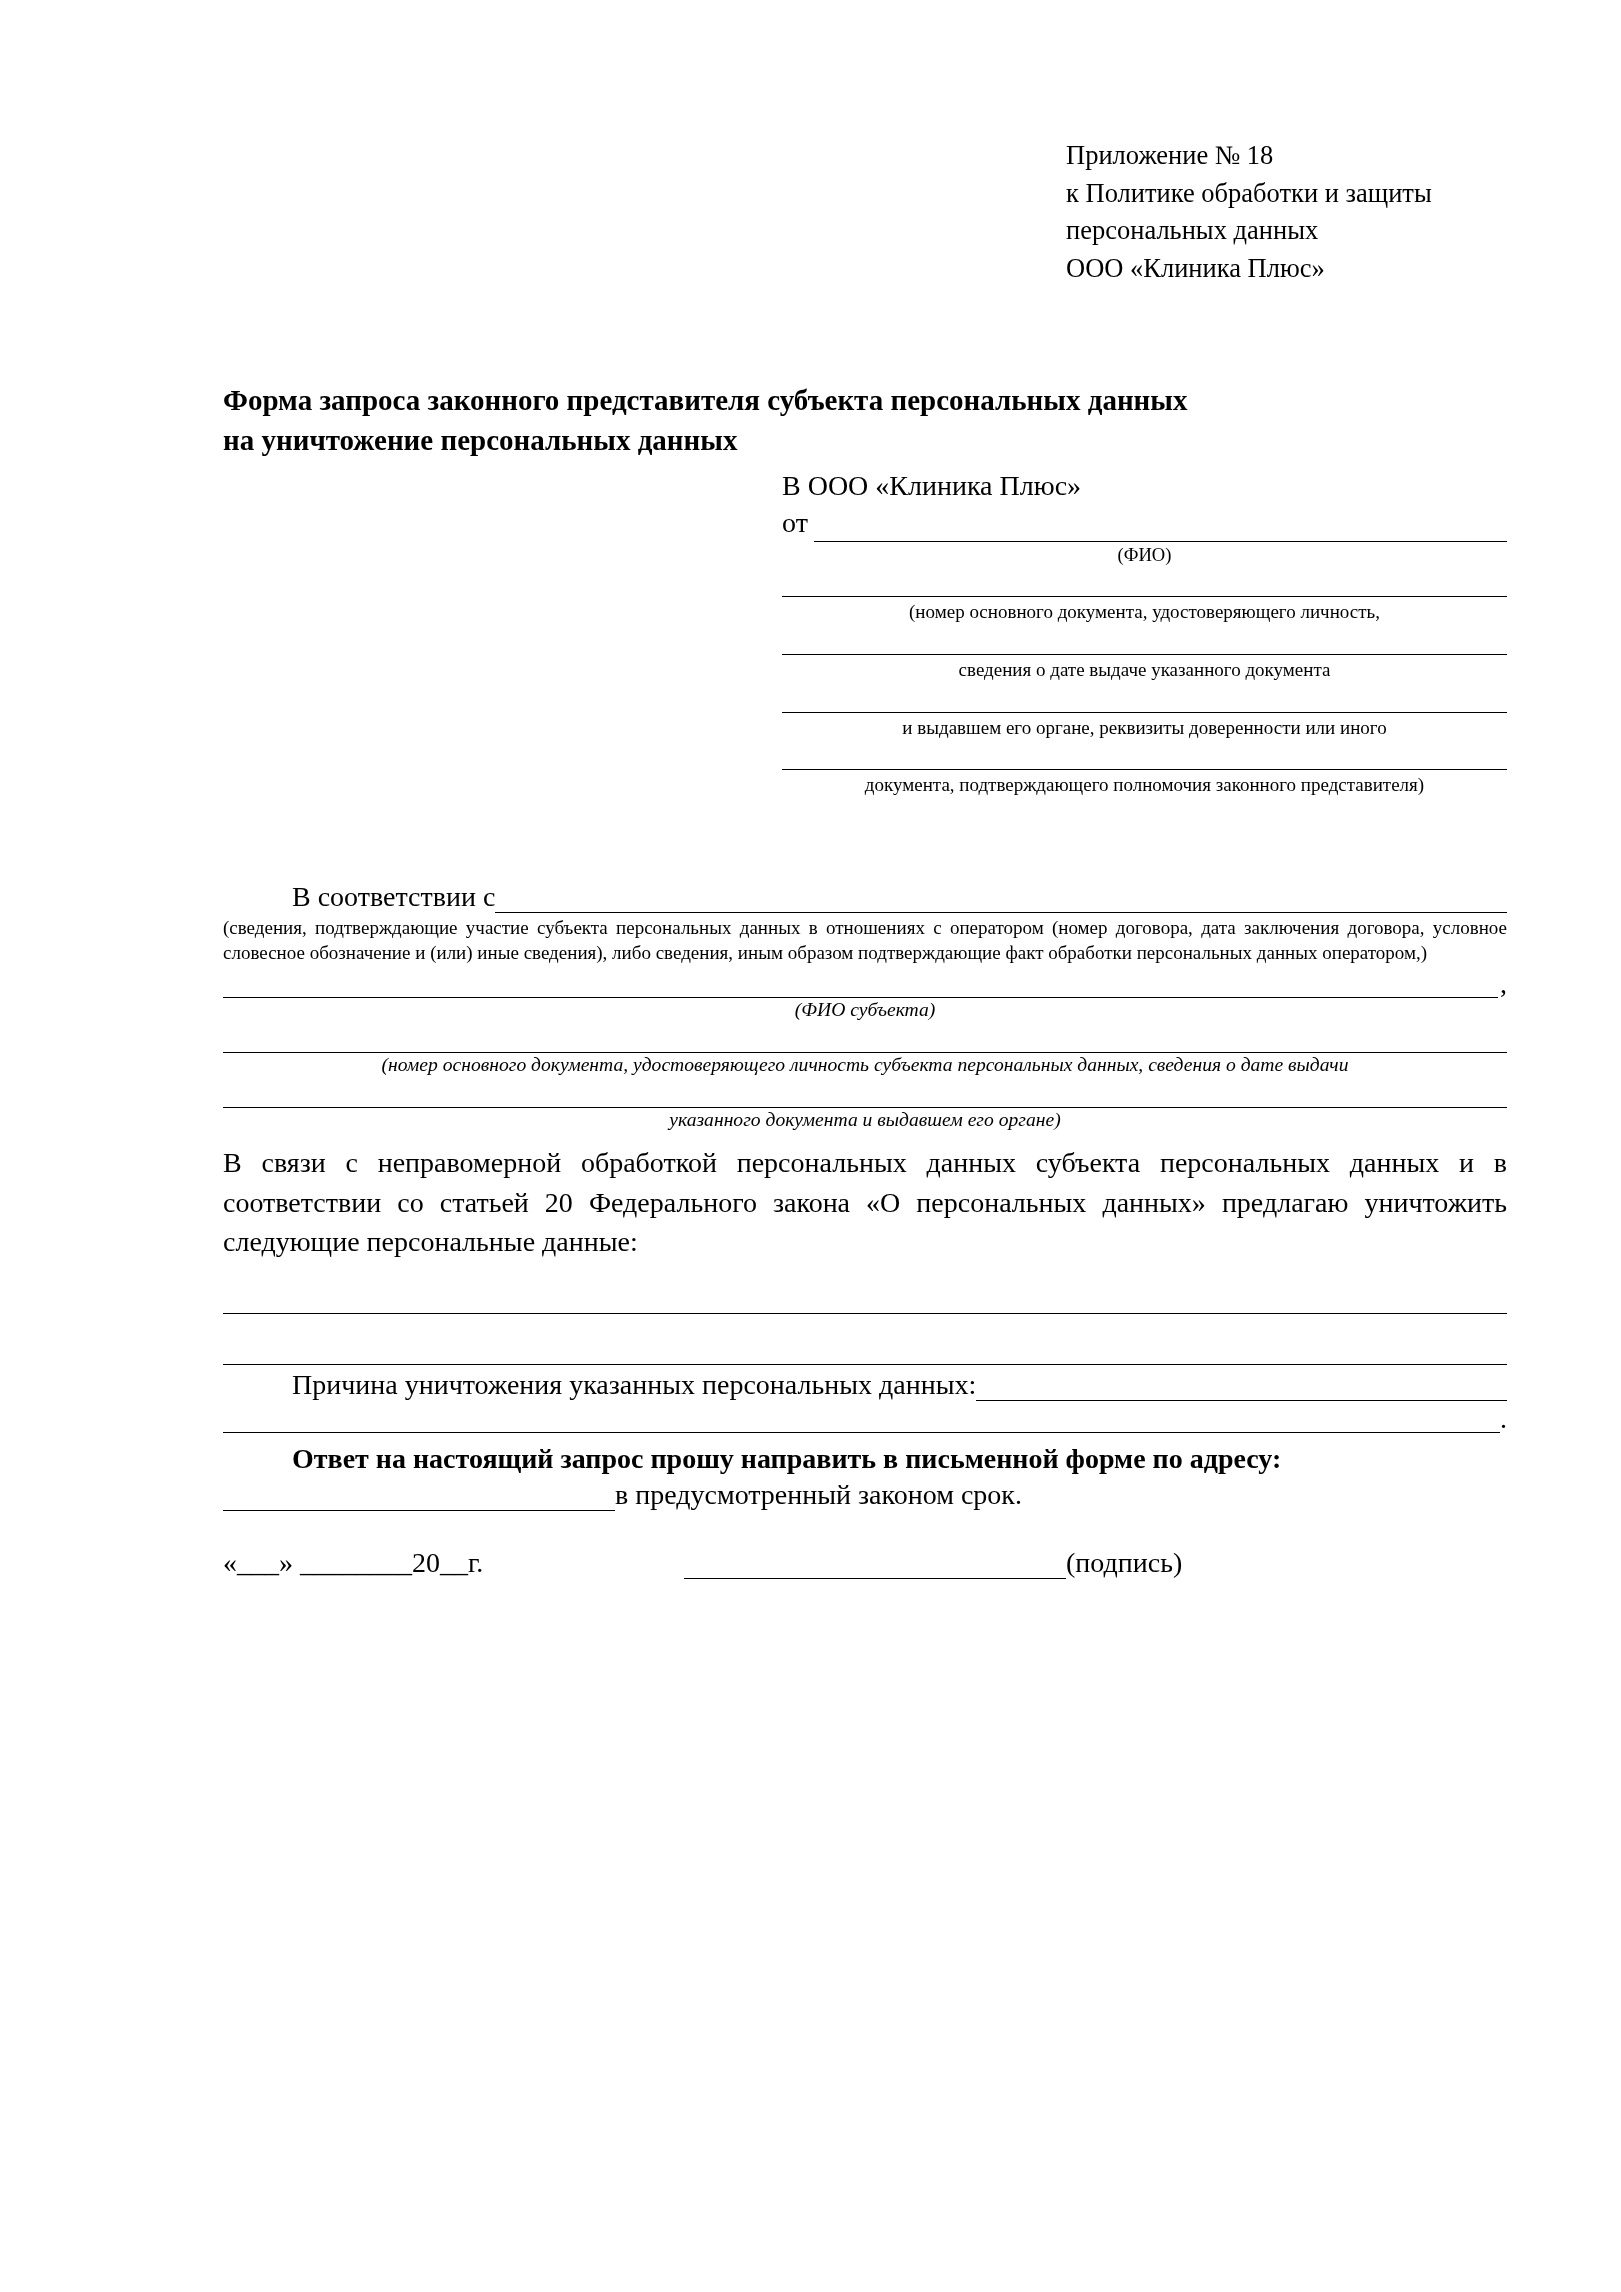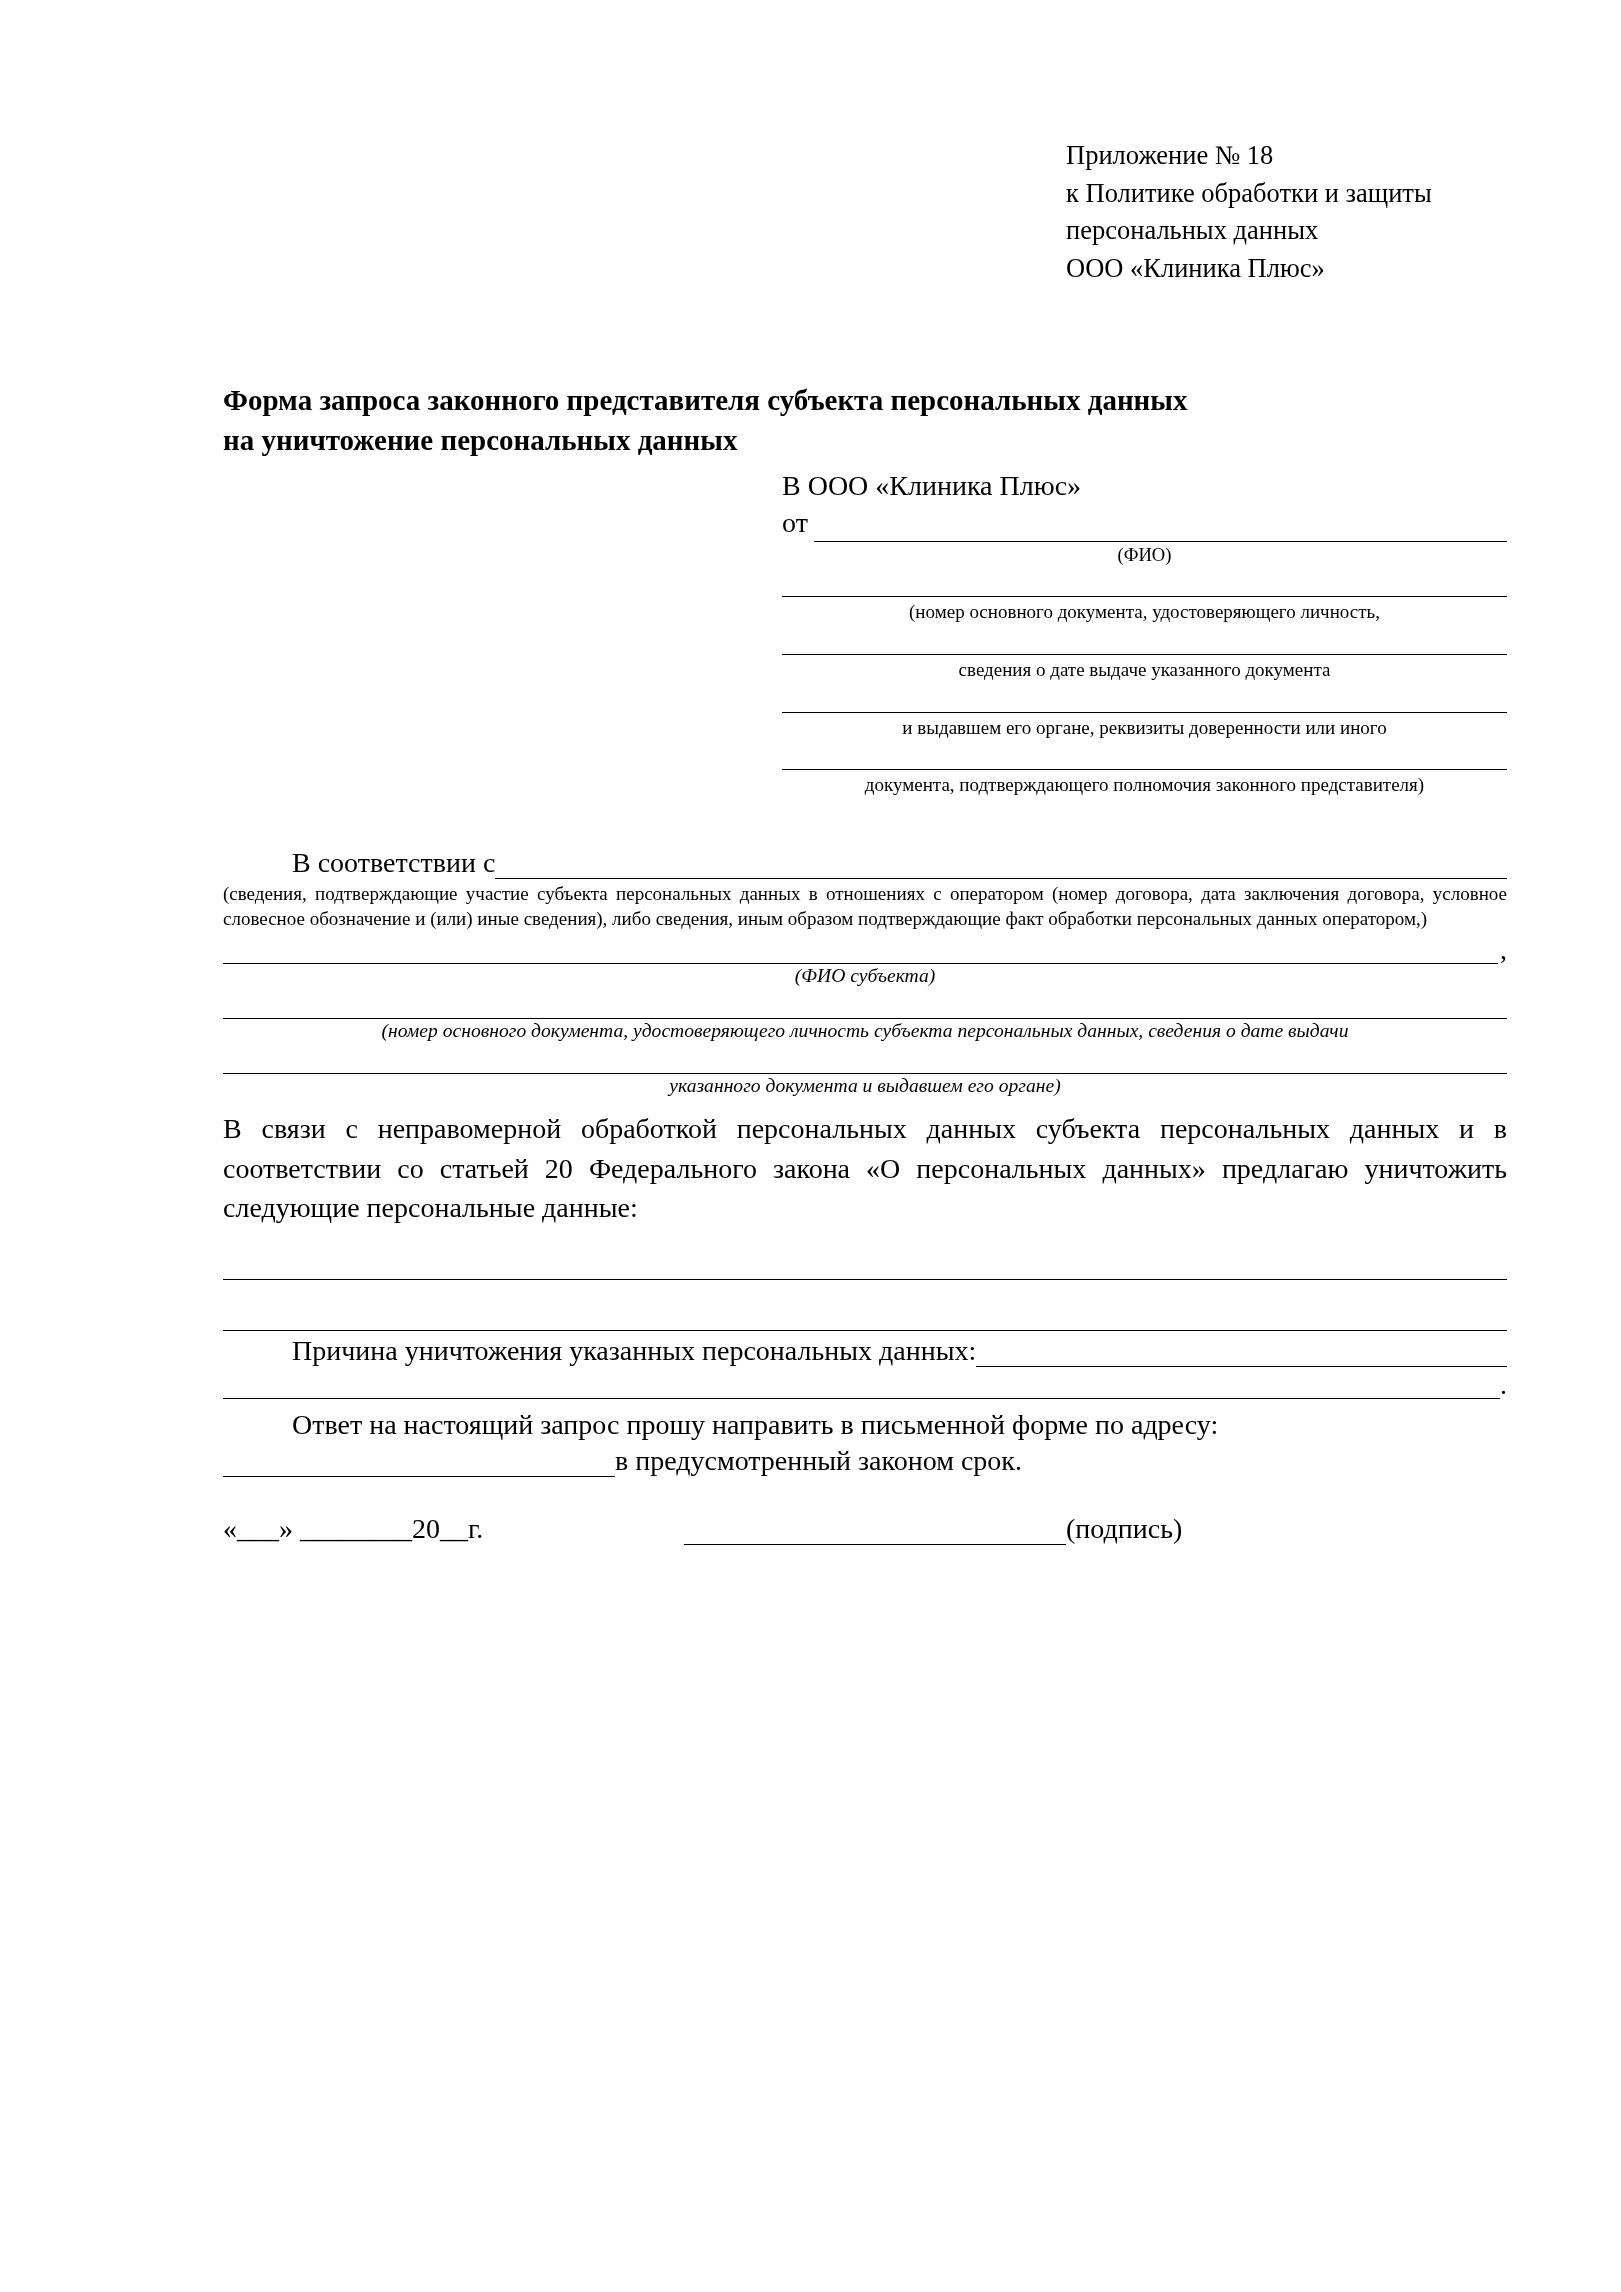--- a/index.html
+++ b/index.html
@@ -85,21 +85,21 @@
   .cap-row {
     margin-left: 559px;
     width: 725px;
     text-align: center;
     font-size: 19px;
     padding-top: 2px;
   }
 
   
   .para-block {
-    margin-top: 49px;
+    margin-top: 83px;
     font-size: 28px;
   }
   .inline-rule-row {
     display: flex;
     align-items: flex-end;
   }
   .indent {
     display: inline-block;
     width: 69px;
   }
@@ -257,21 +257,21 @@
       <div class="reason-row">
         <span class="txt">Причина уничтожения указанных персональных данных:</span>
         <span class="rule"></span>
       </div>
 
       <div class="dot-row">
         <span class="full-rule"></span>
         <span class="dot">.</span>
       </div>
 
-      <div class="p-text" style="margin-top:5.9px;">
+      <div class="p-text" style="margin-top:5.9px;font-weight:bold;">
         <span class="indent"></span><span>Ответ на настоящий запрос прошу направить в письменной форме по адресу:</span>
       </div>
 
       <div class="inline-rule-row">
         <span class="rule" style="flex:0 0 392px;"></span>
         <span style="font-size:28px;">в предусмотренный законом срок.</span>
       </div>
     </div>
 
     <div class="sign-row">

